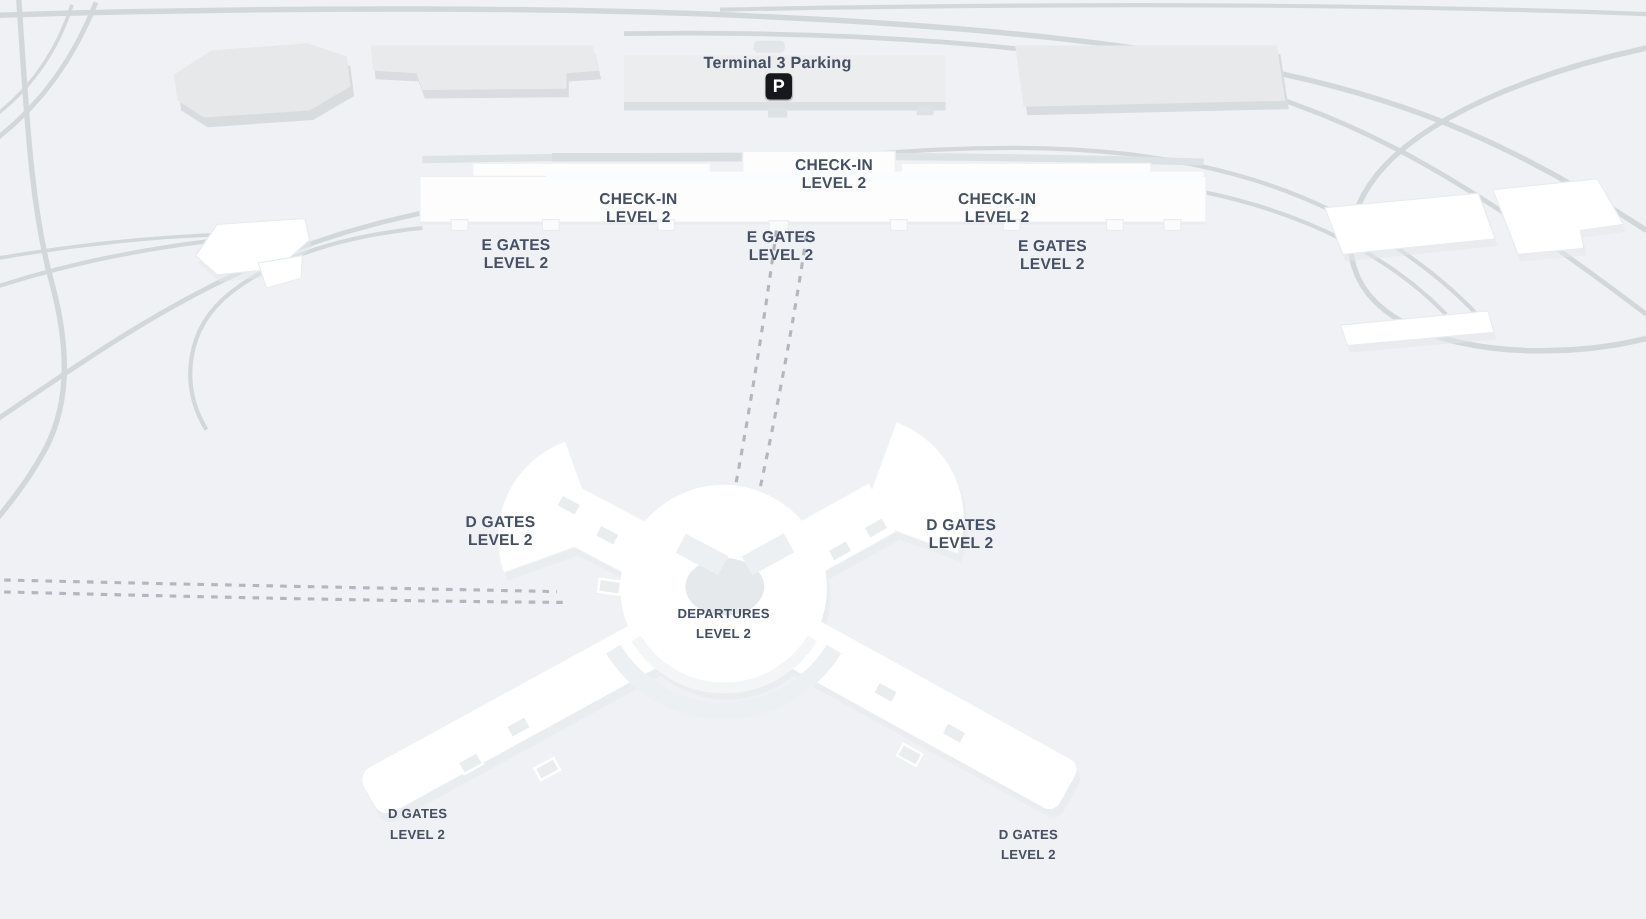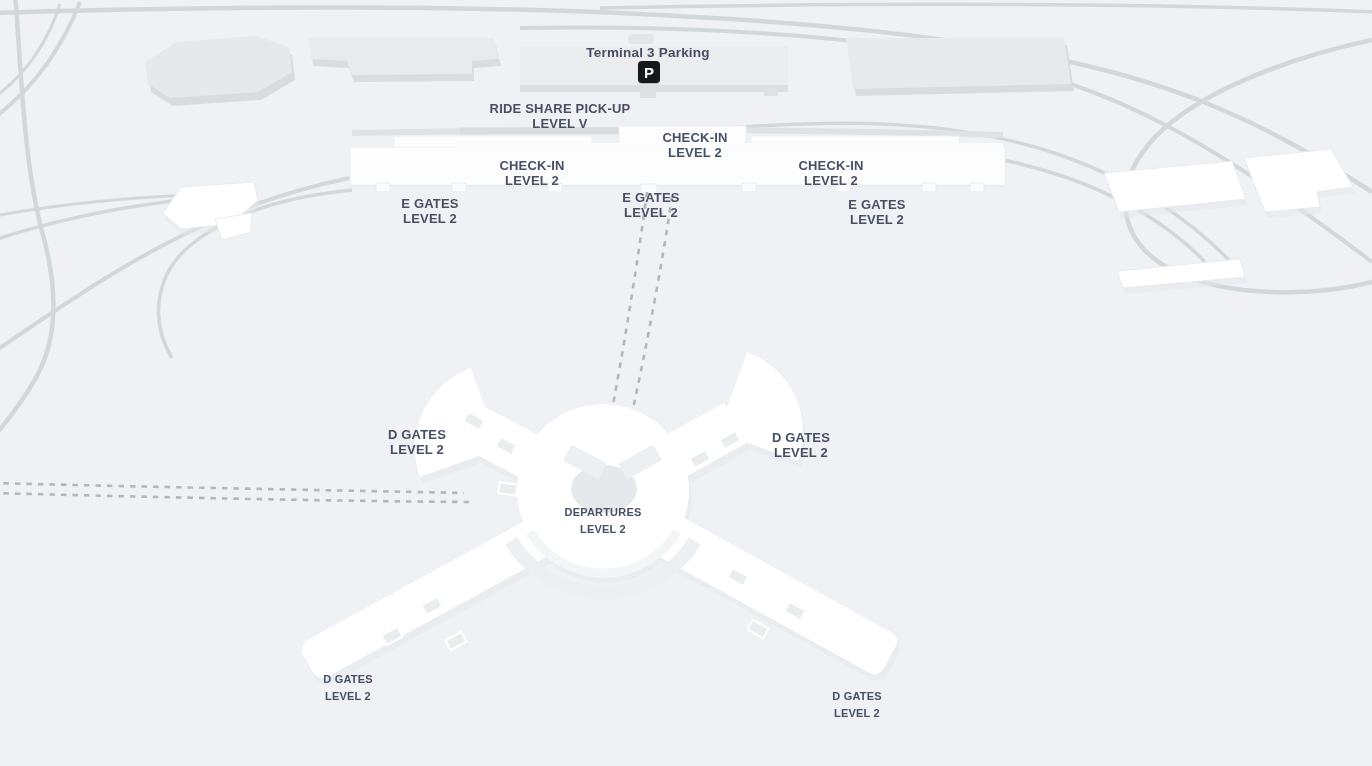--- a/index.html
+++ b/index.html
@@ -160,24 +160,20 @@
   </svg>
 
   <div class="label title" style="left:648px;top:45px;">
     <span class="ln">Terminal 3 Parking</span>
   </div>
 
   <div class="parking-marker">
     <span>P</span>
   </div>
 
-  <div class="label" style="left:560px;top:101px;">
-    <span class="ln">RIDE SHARE PICK-UP</span>
-    <span class="ln">LEVEL V</span>
-  </div>
 
   <div class="label" style="left:532px;top:158px;">
     <span class="ln">CHECK-IN</span>
     <span class="ln">LEVEL 2</span>
   </div>
 
   <div class="label" style="left:695px;top:130px;">
     <span class="ln">CHECK-IN</span>
     <span class="ln">LEVEL 2</span>
   </div>

